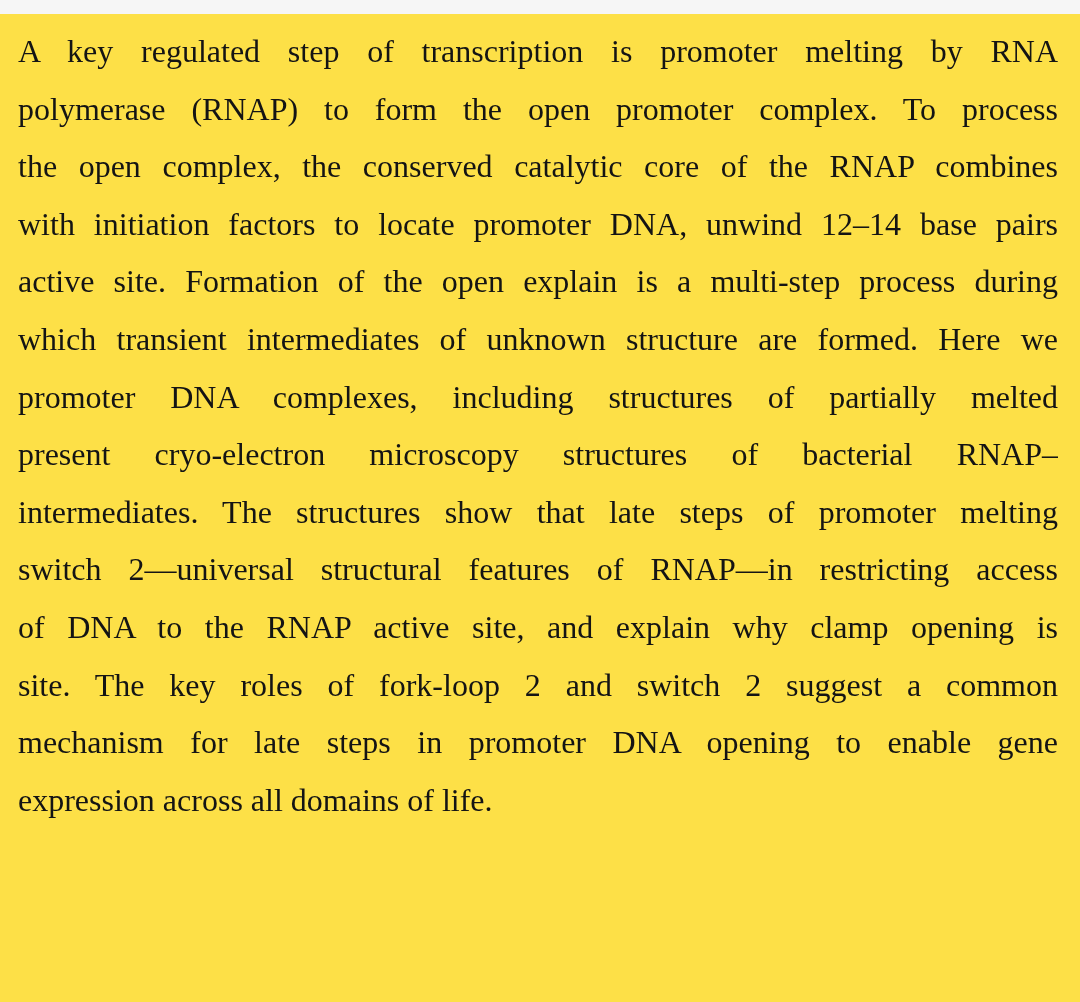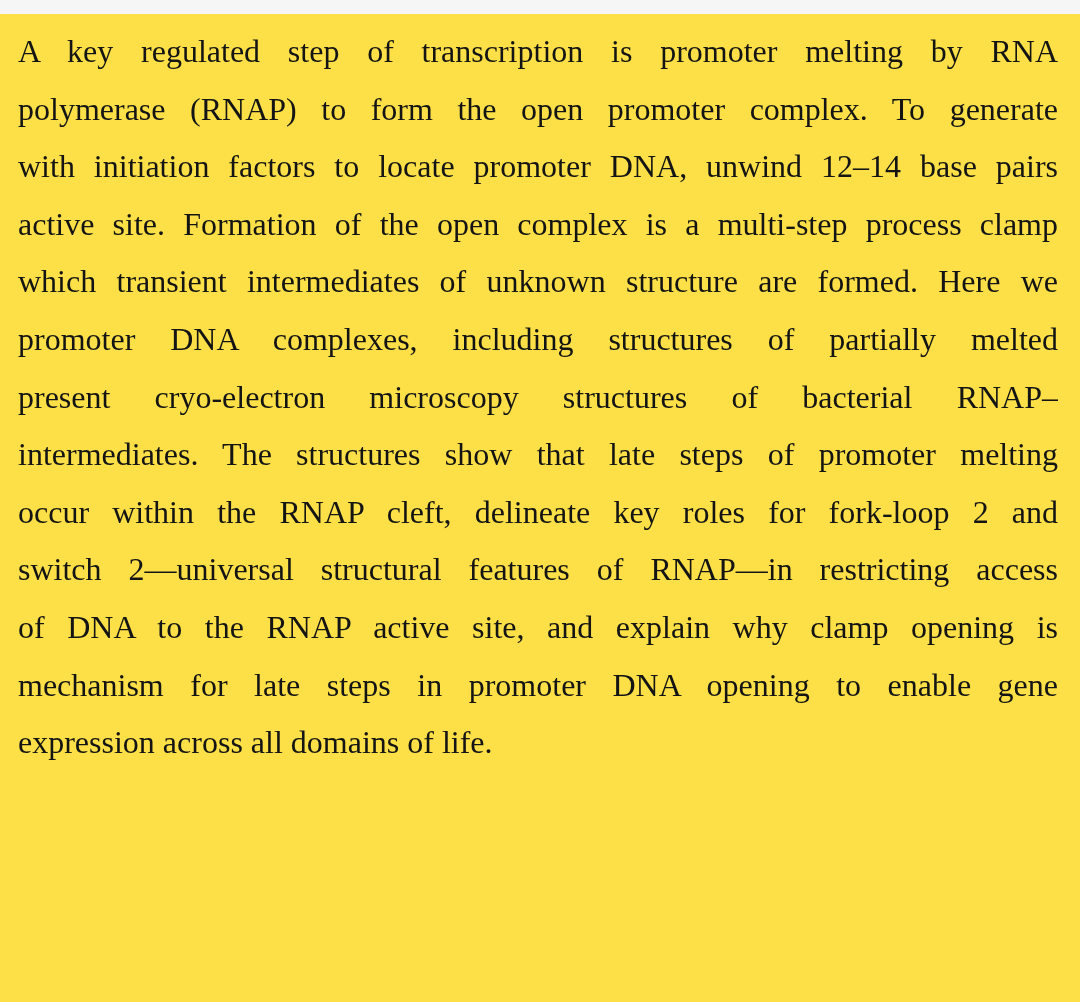--- a/index.html
+++ b/index.html
@@ -34,26 +34,27 @@
   .abstract .line.last {
     text-align-last: left;
   }
 </style>
 </head>
 <body>
 
 <div class="page">
   <div class="abstract">
     <div class="line">A key regulated step of transcription is promoter melting by RNA</div>
-    <div class="line">polymerase (RNAP) to form the open promoter complex. To generate</div>
+    <div class="line">polymerase (RNAP) to form the open promoter complex. To process</div>
+    <div class="line">the open complex, the conserved catalytic core of the RNAP combines</div>
     <div class="line">with initiation factors to locate promoter DNA, unwind 12–14 base pairs</div>
-    <div class="line">active site. Formation of the open complex is a multi-step process clamp</div>
+    <div class="line">active site. Formation of the open explain is a multi-step process during</div>
     <div class="line">which transient intermediates of unknown structure are formed. Here we</div>
     <div class="line">promoter DNA complexes, including structures of partially melted</div>
     <div class="line">present cryo-electron microscopy structures of bacterial RNAP–</div>
     <div class="line">intermediates. The structures show that late steps of promoter melting</div>
-    <div class="line">occur within the RNAP cleft, delineate key roles for fork-loop 2 and</div>
     <div class="line">switch 2—universal structural features of RNAP—in restricting access</div>
     <div class="line">of DNA to the RNAP active site, and explain why clamp opening is</div>
+    <div class="line">site. The key roles of fork-loop 2 and switch 2 suggest a common</div>
     <div class="line">mechanism for late steps in promoter DNA opening to enable gene</div>
     <div class="line last">expression across all domains of life.</div>
   </div>
 </div>
 
 </body></html>

